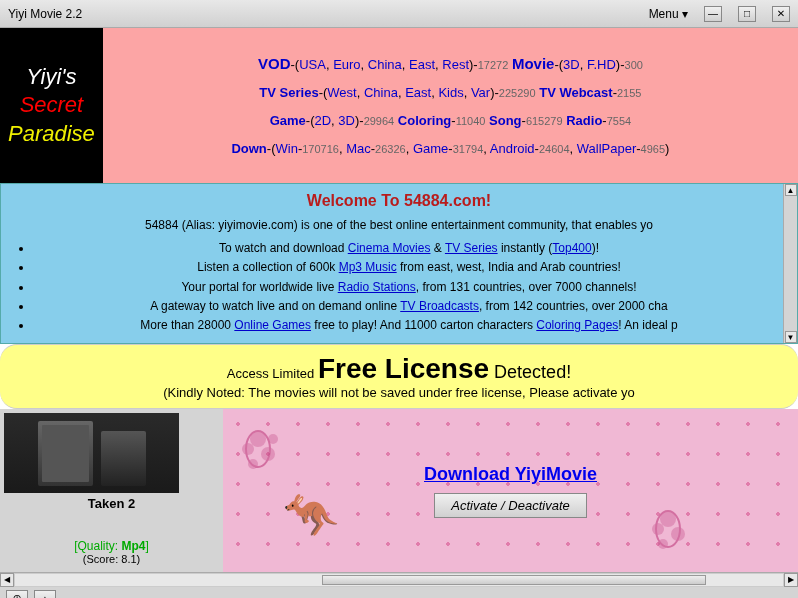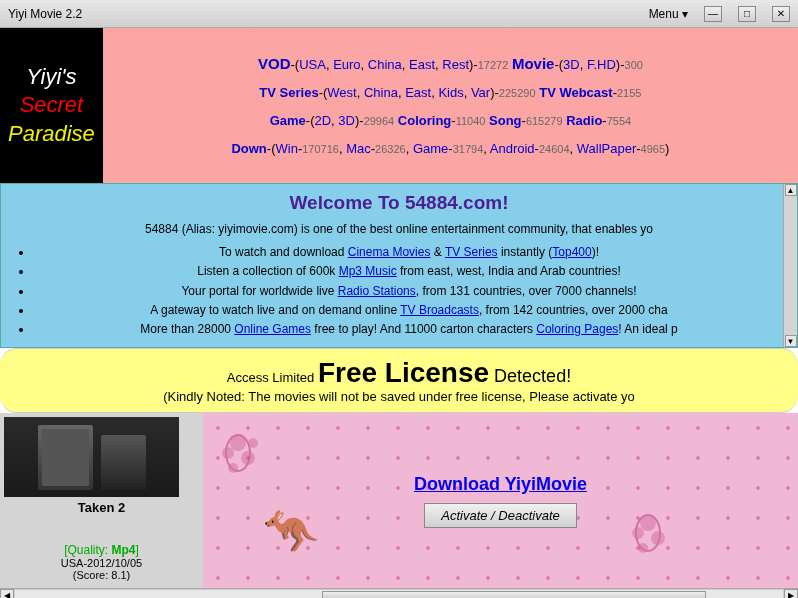--- a/index.html
+++ b/index.html
@@ -73,21 +73,21 @@
     .nav-count { color: #666; font-size: 11px; }
 
     
     .welcome-banner {
       background: #87ceeb;
       border: 1px solid #5aa;
       padding: 8px 12px;
       text-align: center;
       position: relative;
     }
-    .welcome-banner h2 { font-size: 19px; color: #4c1d95; margin-bottom: 6px; }
+    .welcome-banner h2 { font-size: 16px; color: #b91c1c; margin-bottom: 6px; }
     .welcome-banner p, .welcome-banner li { font-size: 12px; color: #000; line-height: 1.6; text-align: center; }
     .welcome-banner ul { padding-left: 20px; }
     .banner-link { color: #00c; text-decoration: underline; }
     .scrollbar-right {
       position: absolute; right: 0; top: 0; bottom: 0;
       width: 14px; background: #d4d4d4;
       border-left: 1px solid #aaa;
       display: flex; flex-direction: column; align-items: center;
     }
     .scroll-arrow {
@@ -111,21 +111,21 @@
     .license-bar .free-license { font-size: 28px; font-weight: bold; color: #000; }
     .license-bar .detected { font-size: 18px; color: #000; }
 
     
     .content-area {
       display: flex;
       width: 100%;
       background: #d4d4d4;
     }
     .movie-panel {
-      width: 203px;
+      width: 223px;
       background: #d4d4d4;
       padding: 4px;
       flex-shrink: 0;
     }
     .movie-thumb {
       width: 175px;
       height: 80px;
       background: #333;
       overflow: hidden;
       display: flex;
@@ -309,21 +309,20 @@
             <div style="width:45px;height:55px;background:linear-gradient(180deg,#555 0%,#222 100%);border-radius:2px;"></div>
           </div>
         </div>
       </div>
     </div>
     <div class="movie-info">
       <div class="movie-title">Taken 2</div>
       <div class="movie-quality">
         <span>[Quality: </span><a href="#">Mp4</a><span>]</span>
       </div>
-      <div class="movie-meta">USA-2012/10/05</div>
       <div class="movie-meta">(Score: 8.1)</div>
     </div>
   </div>
 
   <div class="ad-panel">
 
     <div style="position:absolute;left:0;top:0;right:0;bottom:0;overflow:hidden;">
       <svg width="100%" height="100%">
 
         <g transform="translate(20,20)" fill="#c0408088" opacity="0.6">

